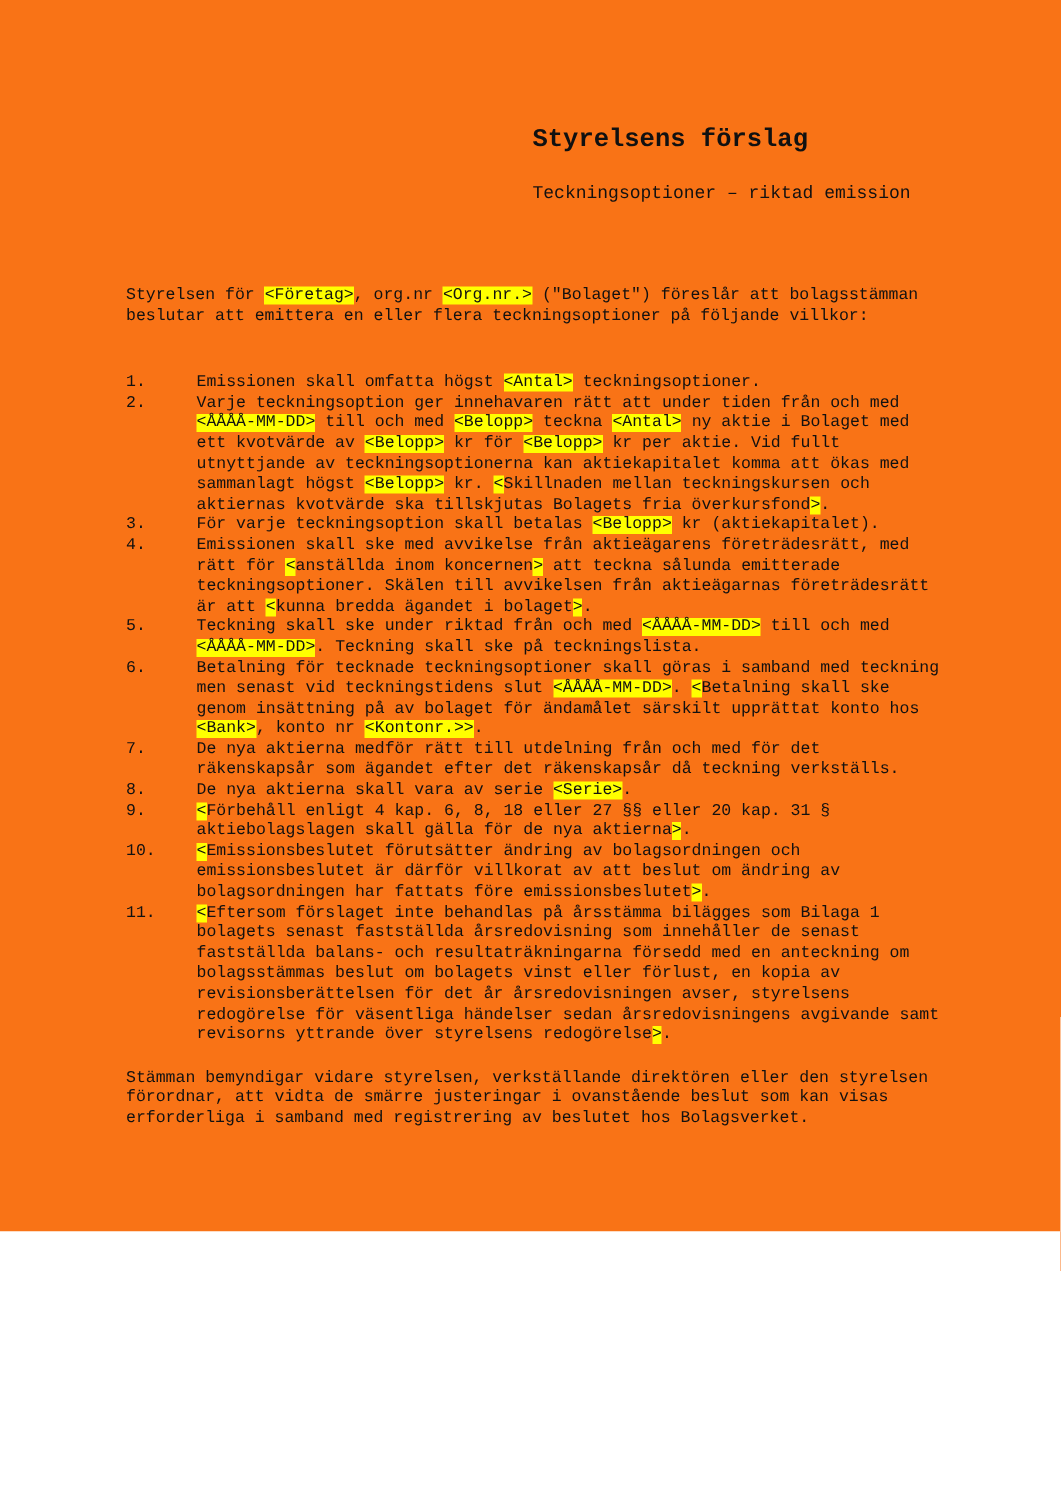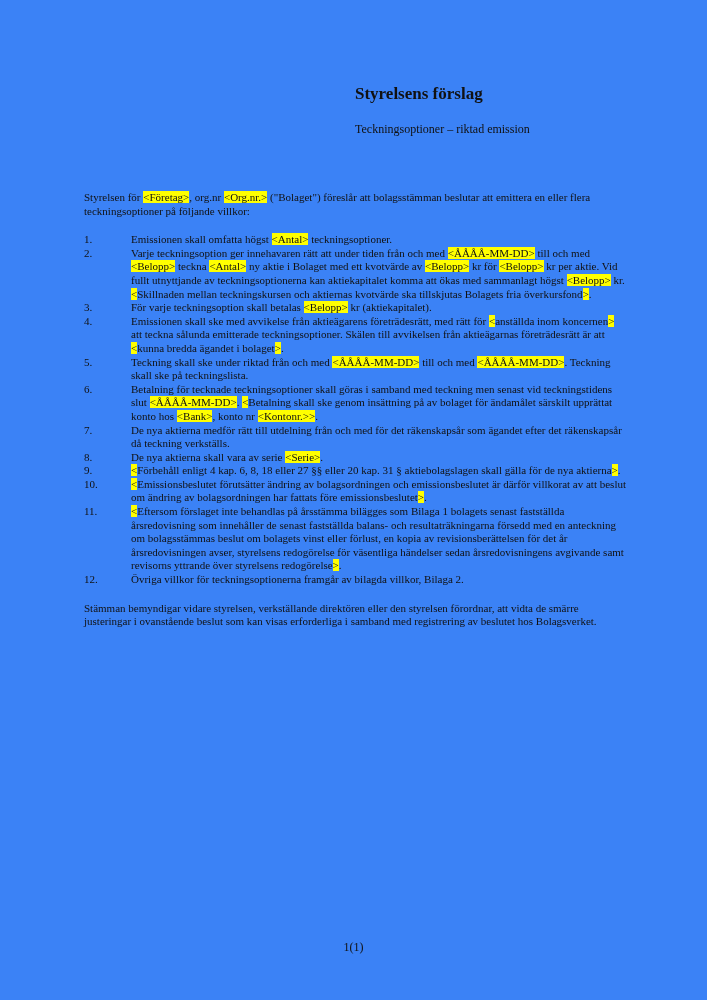--- a/index.html
+++ b/index.html
@@ -3,23 +3,23 @@
 <meta charset="utf-8">
 <style>
   html, body {
     margin: 0;
     padding: 0;
     background: #ffffff;
   }
   .page {
     position: relative;
     width: 707px;
-    height: 1000px;
-    background: #3b82f6;
-    font-family: Liberation Serif, serif;
+    height: 821px;
+    background: #f97316;
+    font-family: Liberation Mono, monospace;
     color: #111111;
     overflow: hidden;
   }
   .header-block {
     position: absolute;
     left: 355px;
     top: 84px;
   }
   .doc-title {
     font-size: 17px;
@@ -36,21 +36,21 @@
   .content {
     position: absolute;
     left: 84px;
     top: 191px;
     width: 543px;
     font-size: 11px;
     line-height: 13.6px;
     text-align: left;
   }
   .intro {
-    margin: 0 0 15px 0;
+    margin: 0 0 31px 0;
   }
   .terms-list {
     margin: 0;
   }
   .li {
     display: flex;
     align-items: flex-start;
   }
   .num {
     flex: none;
@@ -126,24 +126,20 @@
           <div class="li-text"><span class="hl">&lt;</span><span>Förbehåll enligt 4 kap. 6, 8, 18 eller 27 §§ eller 20 kap. 31 § aktiebolagslagen skall gälla för de nya aktierna</span><span class="hl">&gt;</span><span>.</span></div>
         </div>
         <div class="li">
           <span class="num">10.</span>
           <div class="li-text"><span class="hl">&lt;</span><span>Emissionsbeslutet förutsätter ändring av bolagsordningen och emissionsbeslutet är därför villkorat av att beslut om ändring av bolagsordningen har fattats före emissionsbeslutet</span><span class="hl">&gt;</span><span>.</span></div>
         </div>
         <div class="li">
           <span class="num">11.</span>
           <div class="li-text"><span class="hl">&lt;</span><span>Eftersom förslaget inte behandlas på årsstämma bilägges som Bilaga 1 bolagets senast fastställda årsredovisning som innehåller de senast fastställda balans- och resultaträkningarna försedd med en anteckning om bolagsstämmas beslut om bolagets vinst eller förlust, en kopia av revisionsberättelsen för det år årsredovisningen avser, styrelsens redogörelse för väsentliga händelser sedan årsredovisningens avgivande samt revisorns yttrande över styrelsens redogörelse</span><span class="hl">&gt;</span><span>.</span></div>
         </div>
-        <div class="li">
-          <span class="num">12.</span>
-          <div class="li-text"><span>Övriga villkor för teckningsoptionerna framgår av bilagda villkor, Bilaga 2.</span></div>
-        </div>
       </div>
     <p class="closing"><span>Stämman bemyndigar vidare styrelsen, verkställande direktören eller den styrelsen förordnar, att vidta de smärre justeringar i ovanstående beslut som kan visas erforderliga i samband med registrering av beslutet hos Bolagsverket.</span></p>
   </div>
 
   <div class="footer">
     <span>1(1)</span>
   </div>
 
 </div>
 

